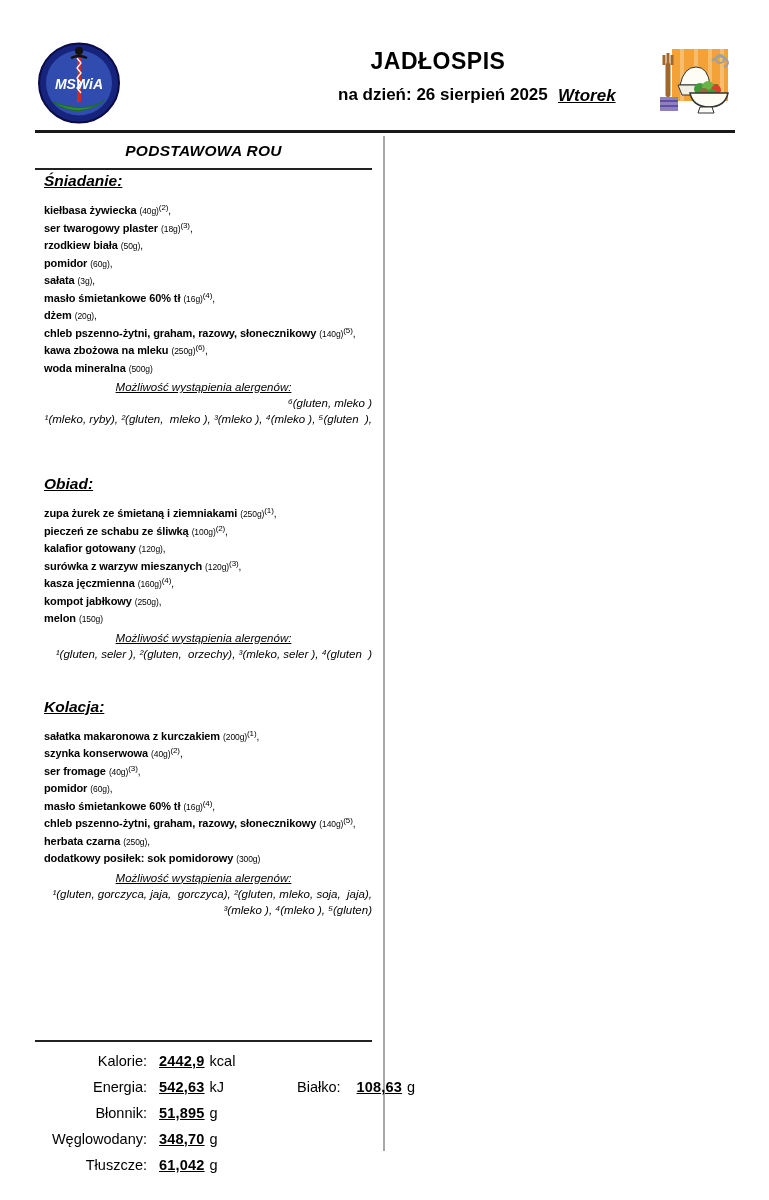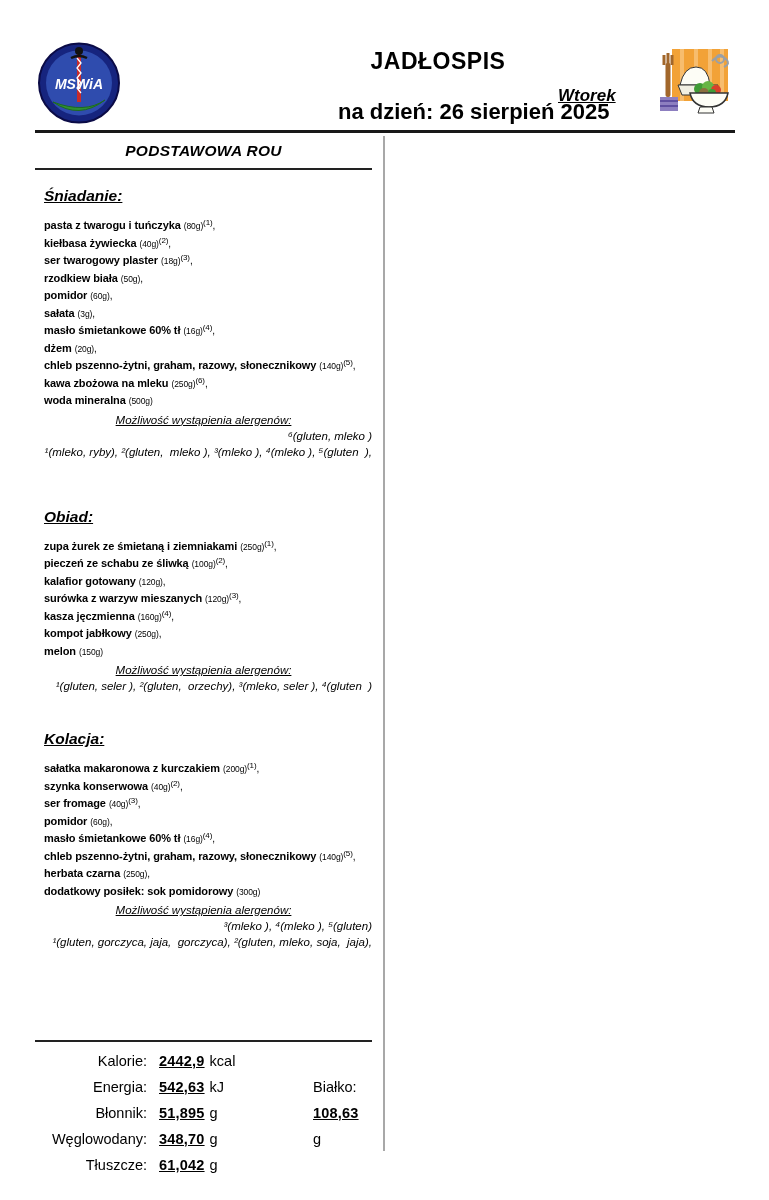--- a/index.html
+++ b/index.html
@@ -9,56 +9,56 @@
 
   
   .logo-wrap { position:absolute; left:37px; top:42px; width:84px; height:82px; }
   .brand-text { position:absolute; left:96px; top:45px; width:256px; text-align:center; color:#2626a6; }
   .org-line1 { font-size:12.5px; font-weight:bold; letter-spacing:.2px; white-space:nowrap; }
   .org-name  { font-size:31px; font-weight:bold; letter-spacing:3px; line-height:1.1; white-space:nowrap; }
   .org-line3 { font-size:12px; font-weight:bold; letter-spacing:2.2px; white-space:nowrap; }
 
   .title-block { position:absolute; left:338px; top:48px; width:200px; text-align:center; }
   .main-title { font-size:23px; font-weight:bold; letter-spacing:.5px; }
-  .date-line  { font-size:22px; font-weight:bold; margin-top:24px; white-space:nowrap; }
+  .date-line  { font-size:17px; font-weight:bold; margin-top:10px; white-space:nowrap; }
   .weekday { position:absolute; left:558px; top:86px; font-size:17px; font-weight:bold;
              font-style:italic; text-decoration:underline; }
   .food-art { position:absolute; left:656px; top:45px; width:80px; height:72px; }
 
   .header-rule { position:absolute; left:35px; top:130px; width:700px; height:3px; background:#181818; }
   .vdivider { position:absolute; left:383px; top:136px; width:2px; height:1015px; background:#a8a8a8; }
 
   
   .left-col { position:absolute; left:35px; top:138px; width:337px; }
   .diet-title { text-align:center; font-size:15.5px; font-weight:bold; font-style:italic;
                 padding:4px 0 8px; letter-spacing:.3px; }
   .diet-rule { height:2px; background:#222; }
 
   .meal-heading { font-size:15.5px; font-weight:bold; font-style:italic; text-decoration:underline;
-                  margin:17px 0 12px; padding-left:9px; }
+                  margin:2px 0 12px; padding-left:9px; }
   .meal:nth-of-type(2) { margin-top:48px; }
   .meal:nth-of-type(3) { margin-top:36px; }
 
   .item { font-size:11px; font-weight:bold; line-height:16.5px; padding-left:9px; letter-spacing:-.1px; }
   .iw  { font-weight:normal; font-size:8.5px; margin-left:3px; }
   .isup { font-weight:normal; font-size:8px; vertical-align:4px; line-height:0; }
   .icomma { font-weight:normal; font-size:10px; }
 
   .allerg-head { font-size:11.5px; font-style:italic; text-decoration:underline;
                  text-align:center; margin-top:3px; line-height:15px; }
   .allerg-line { font-size:11.5px; font-style:italic; text-align:right; line-height:16px; white-space:pre-wrap; }
 
   
   .nutri { position:absolute; left:35px; top:1040px; width:337px; }
   .nutri-rule { height:2px; background:#222; margin-bottom:6px; }
   .nrow { position:relative; display:flex; align-items:flex-end; font-size:14.5px; line-height:26px; }
   .nlabel { width:112px; text-align:right; }
   .nvalue { font-weight:bold; margin-left:12px; letter-spacing:.2px;text-decoration:underline; }
   .nunit  { margin-left:5px; }
-  .nextra { position:absolute; left:262px; top:0; display:flex; align-items:baseline; white-space:nowrap;flex-direction:column; }
+  .nextra { position:absolute; left:262px; top:0; display:flex; align-items:baseline; white-space:nowrap; }
   .nextra .nvalue { margin-left:16px; }
 </style>
 </head>
 <body>
 
 <div class="page">
 
   <div class="logo-wrap">
     <svg width="84" height="82" viewBox="0 0 84 82">
       <ellipse cx="42" cy="41" rx="40" ry="39.5" fill="#16247e" stroke="#0b0b46" stroke-width="2"></ellipse>
@@ -113,21 +113,20 @@
 
   <div class="header-rule"></div>
   <div class="vdivider"></div>
 
   <div class="left-col">
     <div class="diet-title">PODSTAWOWA ROU</div>
     <div class="diet-rule"></div>
     <div id="meals">
         <div class="meal">
           <div class="meal-heading">Śniadanie:</div>
-          <div class="item"><span class="iname">pasta z twarogu i tuńczyka</span><span class="iw">(80g)</span><sup class="isup">(1)</sup><span class="icomma">,</span></div>
           <div class="item"><span class="iname">kiełbasa żywiecka</span><span class="iw">(40g)</span><sup class="isup">(2)</sup><span class="icomma">,</span></div>
           <div class="item"><span class="iname">ser twarogowy plaster</span><span class="iw">(18g)</span><sup class="isup">(3)</sup><span class="icomma">,</span></div>
           <div class="item"><span class="iname">rzodkiew biała</span><span class="iw">(50g)</span><span class="icomma">,</span></div>
           <div class="item"><span class="iname">pomidor</span><span class="iw">(60g)</span><span class="icomma">,</span></div>
           <div class="item"><span class="iname">sałata</span><span class="iw">(3g)</span><span class="icomma">,</span></div>
           <div class="item"><span class="iname">masło śmietankowe 60% tł</span><span class="iw">(16g)</span><sup class="isup">(4)</sup><span class="icomma">,</span></div>
           <div class="item"><span class="iname">dżem</span><span class="iw">(20g)</span><span class="icomma">,</span></div>
           <div class="item"><span class="iname">chleb pszenno-żytni, graham, razowy, słonecznikowy</span><span class="iw">(140g)</span><sup class="isup">(5)</sup><span class="icomma">,</span></div>
           <div class="item"><span class="iname">kawa zbożowa na mleku</span><span class="iw">(250g)</span><sup class="isup">(6)</sup><span class="icomma">,</span></div>
           <div class="item"><span class="iname">woda mineralna</span><span class="iw">(500g)</span></div>
@@ -151,22 +150,22 @@
           <div class="meal-heading">Kolacja:</div>
           <div class="item"><span class="iname">sałatka makaronowa z kurczakiem</span><span class="iw">(200g)</span><sup class="isup">(1)</sup><span class="icomma">,</span></div>
           <div class="item"><span class="iname">szynka konserwowa</span><span class="iw">(40g)</span><sup class="isup">(2)</sup><span class="icomma">,</span></div>
           <div class="item"><span class="iname">ser fromage</span><span class="iw">(40g)</span><sup class="isup">(3)</sup><span class="icomma">,</span></div>
           <div class="item"><span class="iname">pomidor</span><span class="iw">(60g)</span><span class="icomma">,</span></div>
           <div class="item"><span class="iname">masło śmietankowe 60% tł</span><span class="iw">(16g)</span><sup class="isup">(4)</sup><span class="icomma">,</span></div>
           <div class="item"><span class="iname">chleb pszenno-żytni, graham, razowy, słonecznikowy</span><span class="iw">(140g)</span><sup class="isup">(5)</sup><span class="icomma">,</span></div>
           <div class="item"><span class="iname">herbata czarna</span><span class="iw">(250g)</span><span class="icomma">,</span></div>
           <div class="item"><span class="iname">dodatkowy posiłek: sok pomidorowy</span><span class="iw">(300g)</span></div>
           <div class="allerg-head">Możliwość wystąpienia alergenów:</div>
+          <div class="allerg-line">¹(gluten, gorczyca, jaja,  gorczyca), ²(gluten, mleko, soja,  jaja),</div>
           <div class="allerg-line">³(mleko ), ⁴(mleko ), ⁵(gluten)</div>
-          <div class="allerg-line">¹(gluten, gorczyca, jaja,  gorczyca), ²(gluten, mleko, soja,  jaja),</div>
         </div>
       </div>
   </div>
 
   <div class="nutri">
     <div class="nutri-rule"></div>
     <div id="nutrition-rows">
         <div class="nrow">
           <span class="nlabel">Kalorie:</span>
           <span class="nvalue">2442,9</span>

